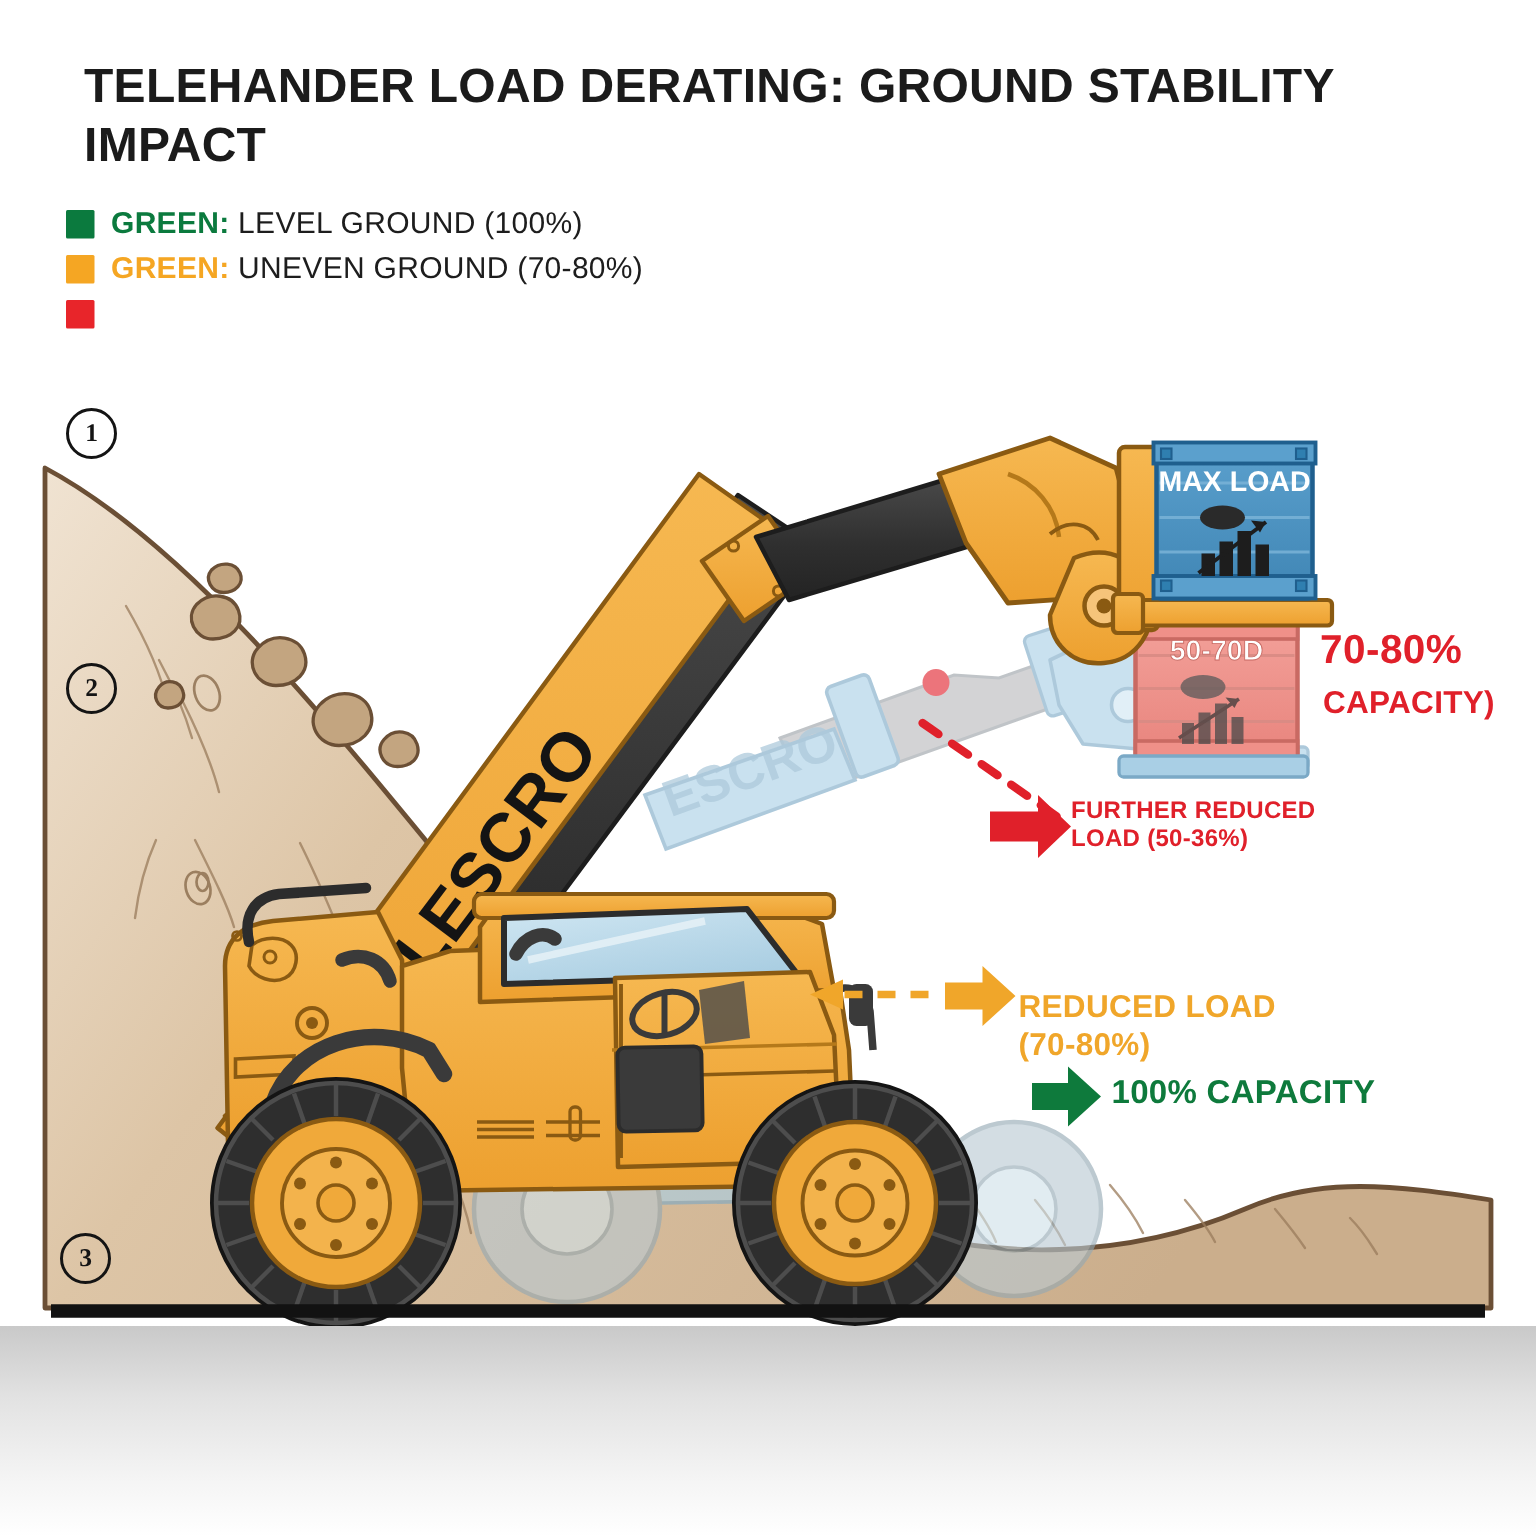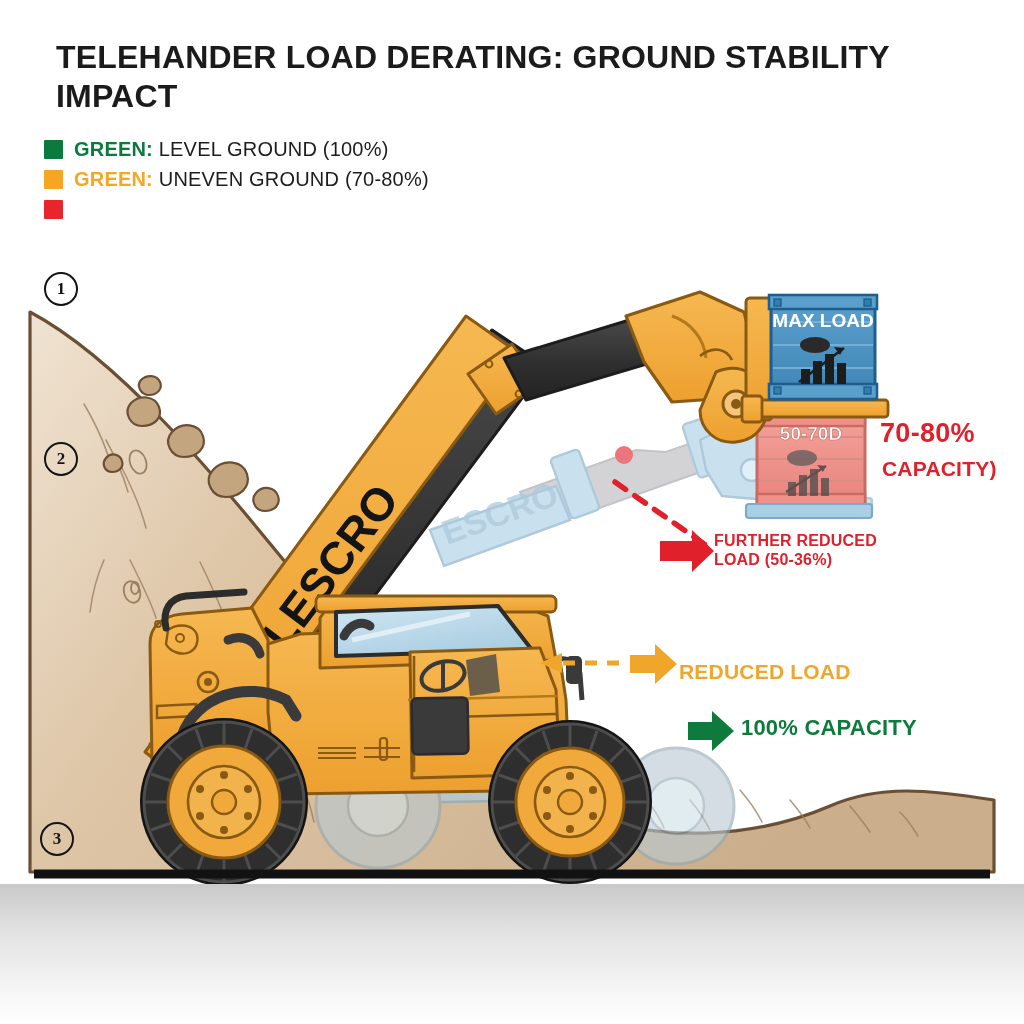--- a/index.html
+++ b/index.html
@@ -404,20 +404,21 @@
     <div class="l2 anno-text">CAPACITY)</div>
   </div>
 
   <div class="red-anno">
     <div class="anno-text">FURTHER REDUCED</div>
     <div class="anno-text">LOAD (50-36%)</div>
   </div>
 
   <div class="yellow-anno">
     <div class="anno-text">REDUCED LOAD</div>
+    <div class="anno-text">(70-80%)</div>
   </div>
 
   <div class="green-anno">
     <div class="anno-text">100% CAPACITY</div>
   </div>
 
   <div class="marker" style="left:44px;top:272px;">1</div>
   <div class="marker" style="left:44px;top:442px;">2</div>
   <div class="marker" style="left:40px;top:822px;">3</div>
 

